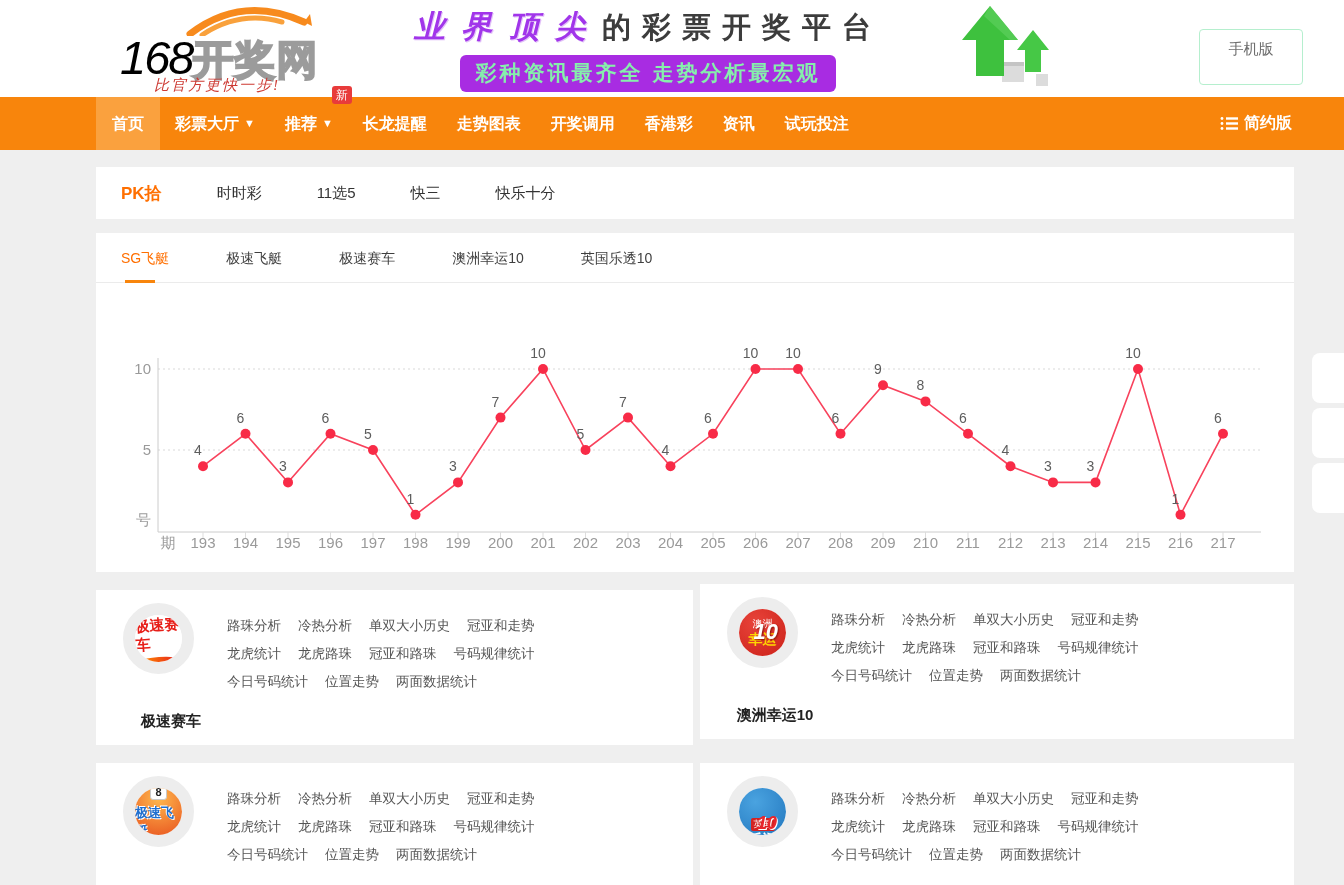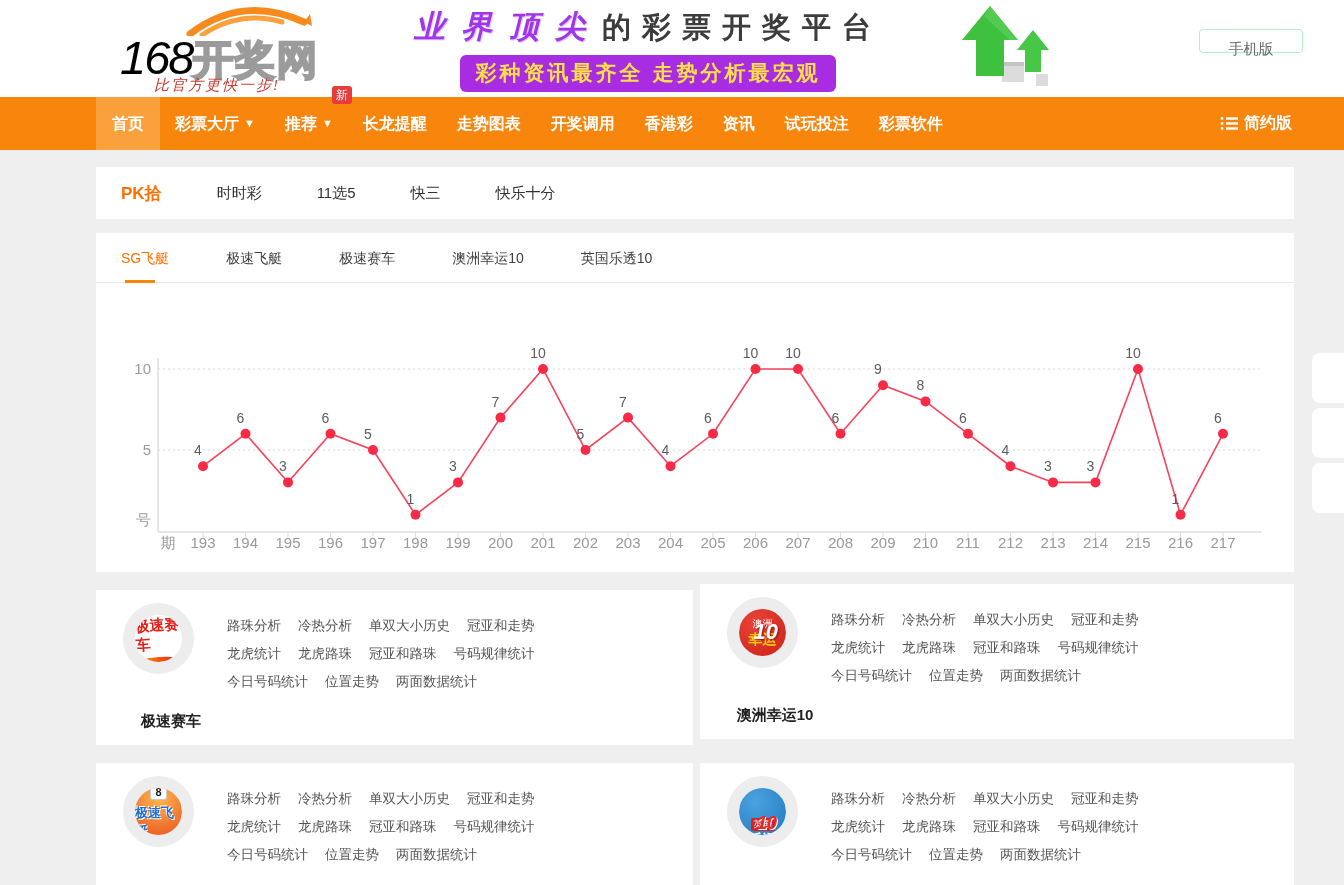--- a/index.html
+++ b/index.html
@@ -12,24 +12,24 @@
   .logo-swoosh { position:absolute; left:66px; top:2px; }
   .logo-row { position:absolute; left:4px; top:26px; white-space:nowrap; }
   .logo-168 { font-size:47px; font-weight:normal; font-style:italic; color:#000000; letter-spacing:-2px; }
   .logo-suffix { font-size:41px; font-weight:bold; color:#fdfdfd; -webkit-text-stroke:2px #9b9b9b; letter-spacing:1px; }
   .logo-tagline { position:absolute; left:38px; top:72px; font-size:15px; font-style:italic; color:#cd3a33; font-family:"Liberation Serif","DejaVu Serif",serif; letter-spacing:2px; white-space:nowrap; }
 
   .banner { position:absolute; left:348px; top:6px; width:600px; text-align:center; }
   .banner-line1 { white-space:nowrap; }
   .banner-hl { font-size:31px; font-weight:bold; color:#a135ea; letter-spacing:16px; text-shadow:1px 1px 0 #e2c2f8;font-style:italic; }
   .banner-rest { font-size:29px; font-weight:bold; color:#3c3c3c; letter-spacing:11px; }
-  .banner-pill { display:inline-block; margin-top:7px; background:#a82ce2; color:#fde047; font-size:21px; font-weight:bold; letter-spacing:3px; padding:4px 16px 5px; border-radius:6px; }
+  .banner-pill { display:inline-block; margin-top:7px; background:#a82ce2; color:#86efac; font-size:21px; font-weight:bold; letter-spacing:3px; padding:4px 16px 5px; border-radius:6px; }
 
   .arrows { position:absolute; left:960px; top:4px; }
-  .mobile-btn { position:absolute; left:1199px; top:29px; width:104px; height:24px; border:1px solid #b5efce; border-radius:4px; background:#fff; color:#6e6e6e; font-size:15px; text-align:center; line-height:38px; cursor:pointer; }
+  .mobile-btn { position:absolute; left:1199px; top:29px; width:104px; height:56px; border:1px solid #b5efce; border-radius:4px; background:#fff; color:#6e6e6e; font-size:15px; text-align:center; line-height:38px; cursor:pointer; }
 
   
   .nav { position:absolute; left:0; top:97px; width:1344px; height:53px; background:#f8850c; z-index:6; }
   .nav-inner { position:absolute; left:96px; top:0; height:53px; display:flex; }
   .nav-item { position:relative; height:53px; line-height:53px; padding:0 15px; color:#fff; font-size:16px; font-weight:bold; white-space:nowrap; cursor:pointer; }
   .nav-item.active { background:#faa13e; padding:0 16px; }
   .nav-caret { font-size:11px; margin-left:5px; vertical-align:2px; }
   .nav-badge { position:absolute; top:-11px; right:-4px; background:#e83b3b; color:#fff; font-size:12px; font-weight:normal; line-height:16px; padding:1px 4px; border-radius:3px; }
   .nav-right { position:absolute; right:52px; top:0; height:53px; display:flex; align-items:center; color:#fff; font-size:16px; font-weight:bold; cursor:pointer; }
   .nav-right svg { margin-right:6px; }
@@ -126,21 +126,20 @@
   <div class="nav-inner" id="nav-items">
       <div class="nav-item active"><span>首页</span></div>
       <div class="nav-item"><span>彩票大厅</span><span class="nav-caret">▼</span></div>
       <div class="nav-item"><span>推荐</span><span class="nav-caret">▼</span><span class="nav-badge">新</span></div>
       <div class="nav-item"><span>长龙提醒</span></div>
       <div class="nav-item"><span>走势图表</span></div>
       <div class="nav-item"><span>开奖调用</span></div>
       <div class="nav-item"><span>香港彩</span></div>
       <div class="nav-item"><span>资讯</span></div>
       <div class="nav-item"><span>试玩投注</span></div>
-      <div class="nav-item"><span>彩票软件</span></div>
     </div>
   <div class="nav-right">
     <svg width="18" height="15" viewBox="0 0 18 15">
       <circle cx="2" cy="2.5" r="1.4" fill="#fff"></circle>
         <circle cx="2" cy="7.5" r="1.4" fill="#fff"></circle>
         <circle cx="2" cy="12.5" r="1.4" fill="#fff"></circle>
       <rect x="6" y="1.3" width="12" height="2.4" fill="#fff"></rect>
         <rect x="6" y="6.3" width="12" height="2.4" fill="#fff"></rect>
         <rect x="6" y="11.3" width="12" height="2.4" fill="#fff"></rect>
     </svg>

